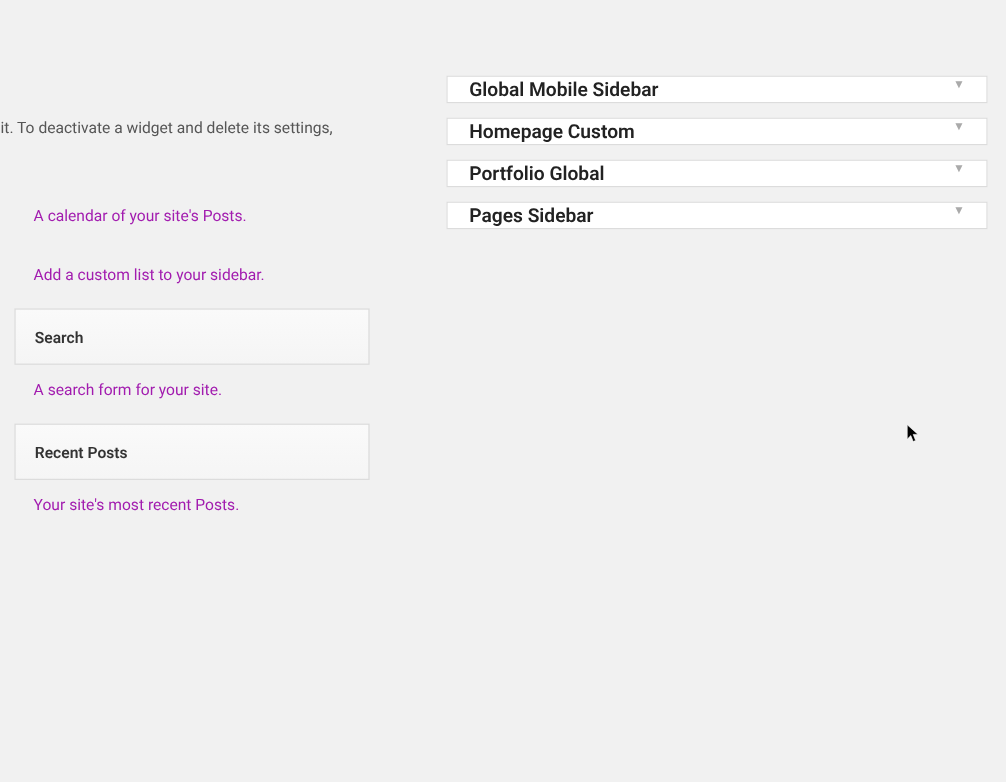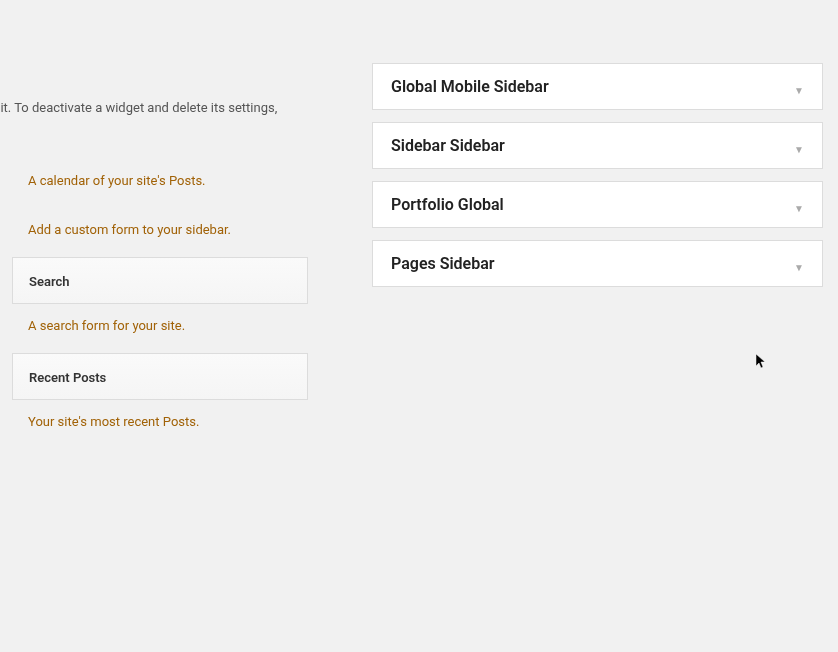--- a/index.html
+++ b/index.html
@@ -45,34 +45,34 @@
       padding: 13px 16px;
       cursor: move;
     }
     .widget-title {
       font-size: 13px;
       font-weight: 600;
       color: #333;
     }
     .widget-description {
       font-size: 13px;
-      color: #a16207;
+      color: #a21caf;
       padding: 14px 16px 20px 16px;
     }
     .sidebar-area {
       background: #fff;
       border: 1px solid #dcdcdc;
       margin-bottom: 12px;
       position: relative;
     }
     .sidebar-header {
-      padding: 13px 18px;
+      padding: 1px 18px;
       display: flex;
       justify-content: space-between;
-      align-items: flex-end;
+      align-items: flex-start;
       cursor: pointer;
     }
     .sidebar-title {
       font-size: 16px;
       font-weight: 600;
       color: #222;
     }
     .sidebar-toggle {
       color: #aaa;
       font-size: 10px;
@@ -92,21 +92,21 @@
 
 <div class="container">
   <div class="left-panel">
     <div class="intro-text">n it. To deactivate a widget and delete its settings,</div>
 
     <div class="widget-item">
       <div class="widget-description">A calendar of your site's Posts.</div>
     </div>
 
     <div class="widget-item">
-      <div class="widget-description">Add a custom form to your sidebar.</div>
+      <div class="widget-description">Add a custom list to your sidebar.</div>
     </div>
 
 
     <div class="widget-item">
       <div class="widget-header">
         <span class="widget-title">Search</span>
       </div>
       <div class="widget-description">A search form for your site.</div>
     </div>
 
@@ -121,21 +121,21 @@
   <div class="right-panel">
     <div class="sidebar-area">
       <div class="sidebar-header">
         <span class="sidebar-title">Global Mobile Sidebar</span>
         <span class="sidebar-toggle">▼</span>
       </div>
     </div>
 
     <div class="sidebar-area">
       <div class="sidebar-header">
-        <span class="sidebar-title">Sidebar Sidebar</span>
+        <span class="sidebar-title">Homepage Custom</span>
         <span class="sidebar-toggle">▼</span>
       </div>
     </div>
 
     <div class="sidebar-area">
       <div class="sidebar-header">
         <span class="sidebar-title">Portfolio Global</span>
         <span class="sidebar-toggle">▼</span>
       </div>
     </div>

